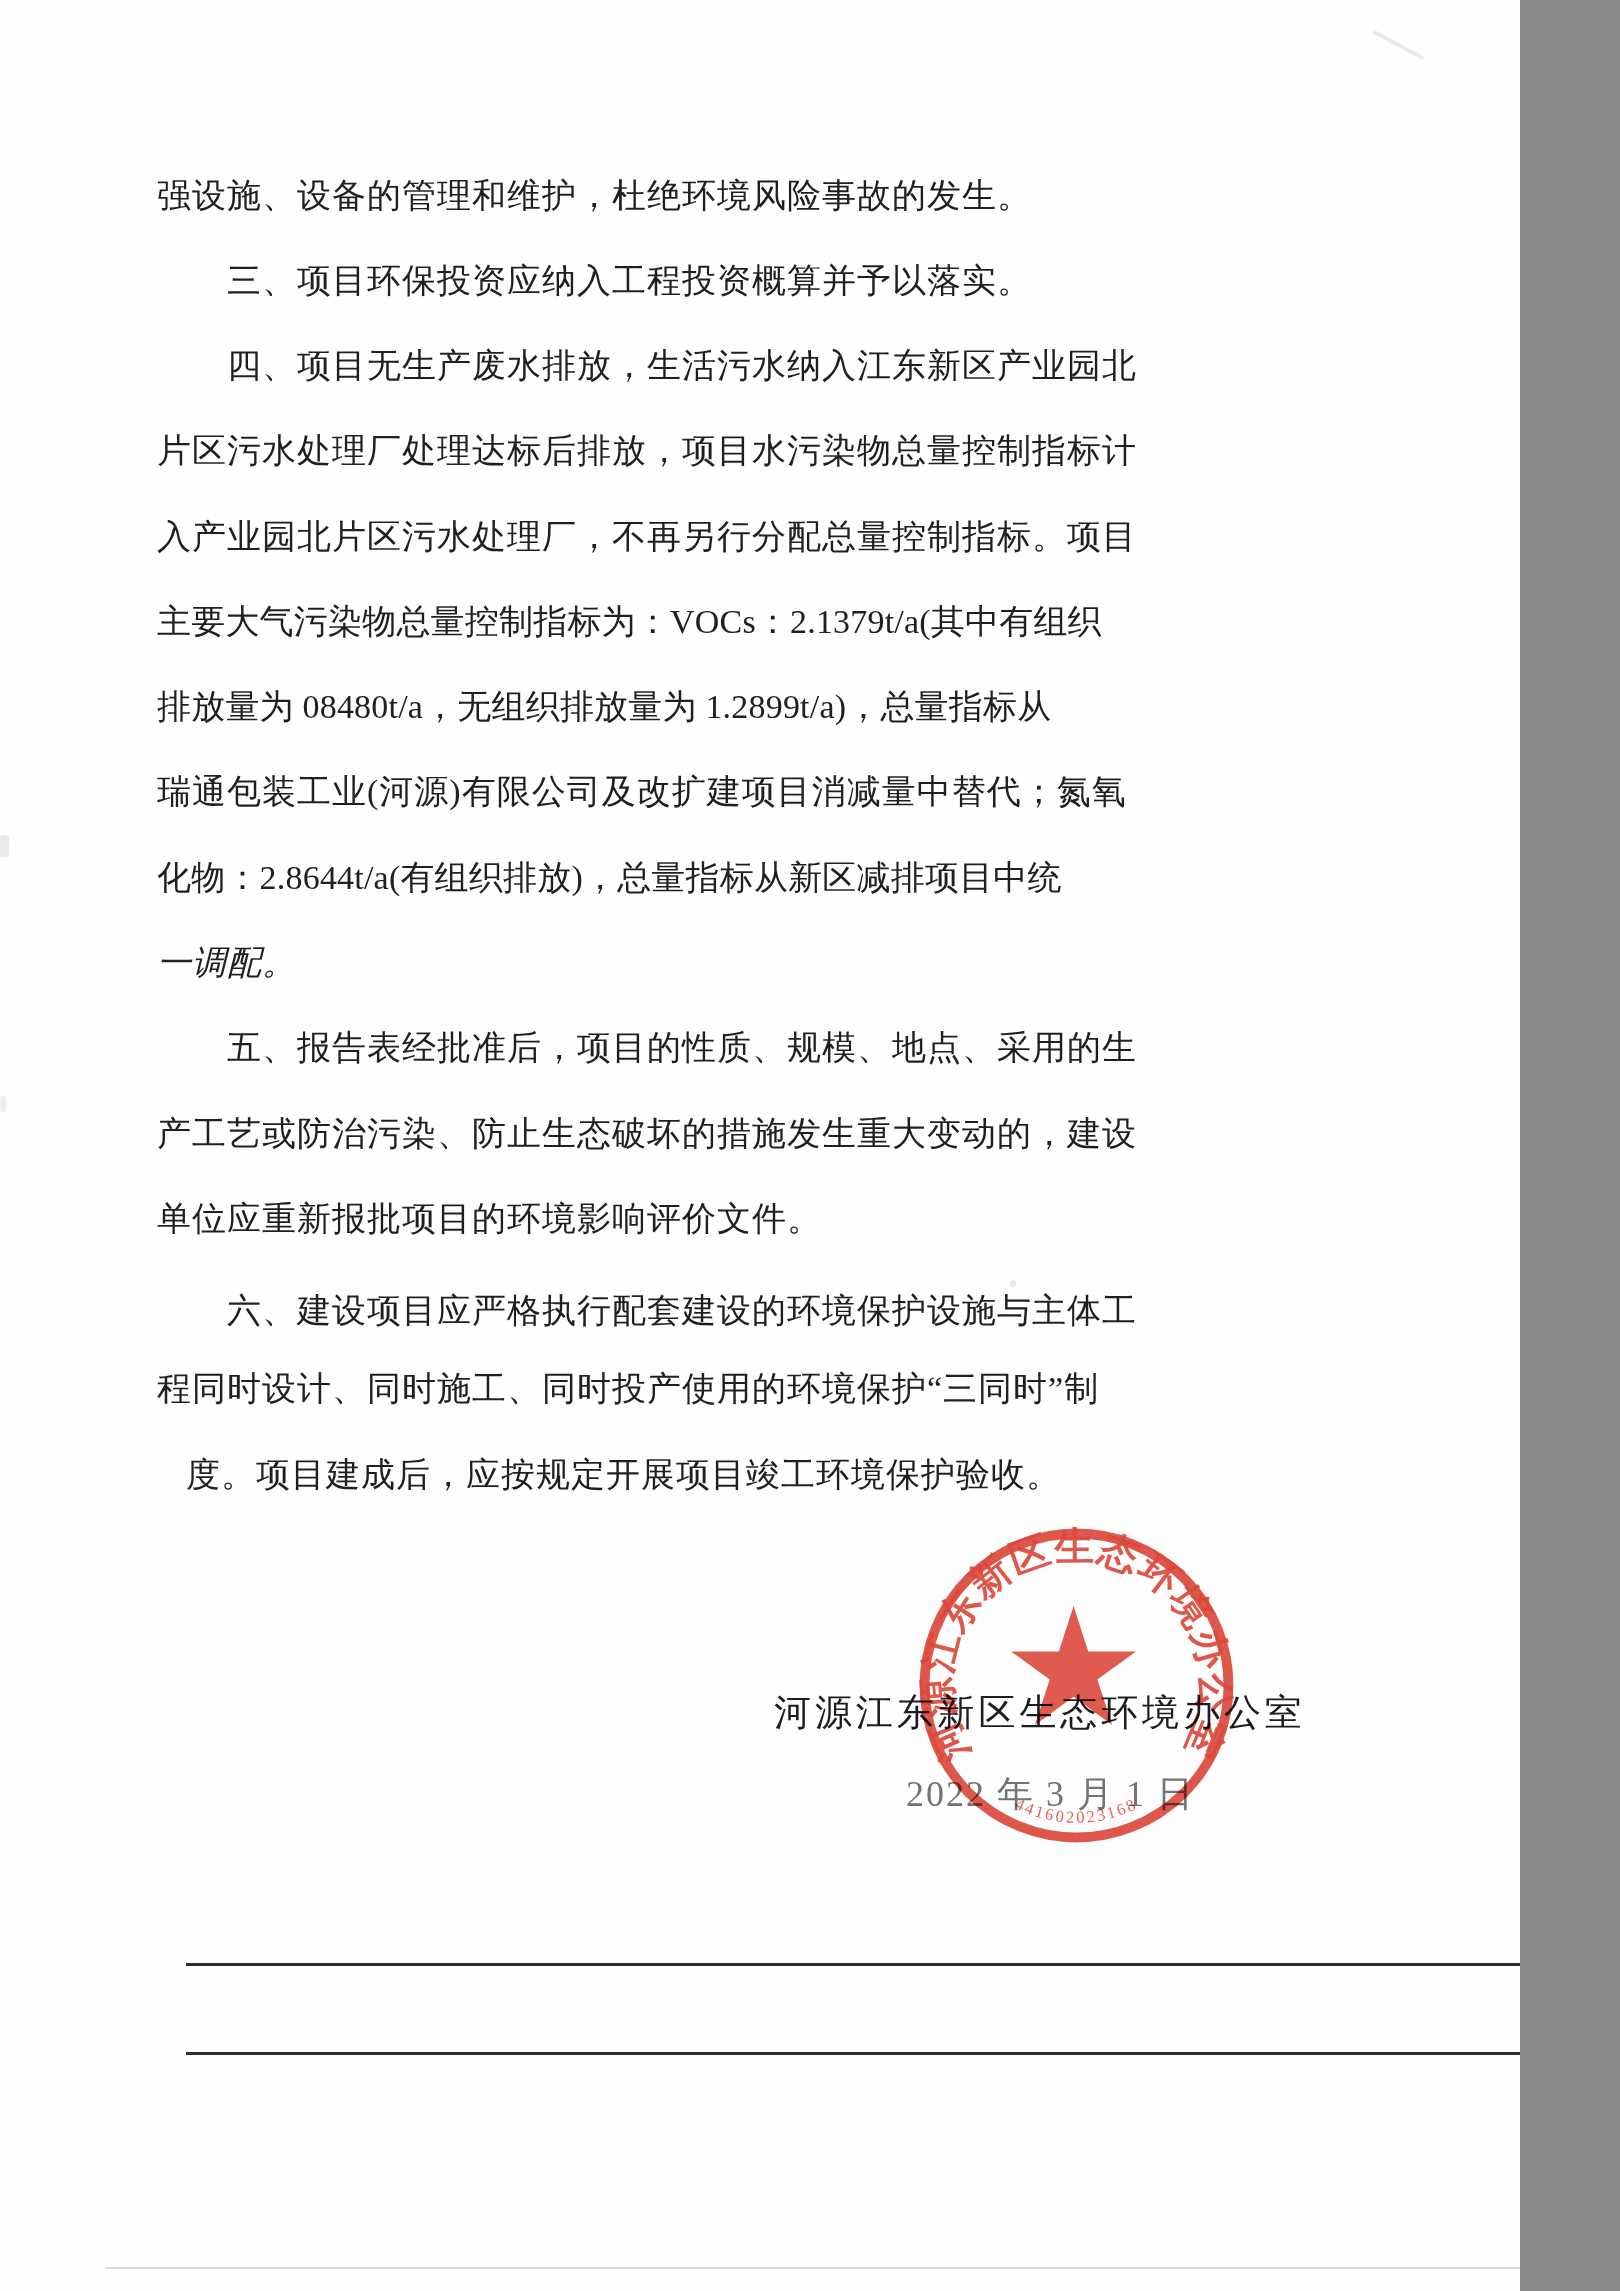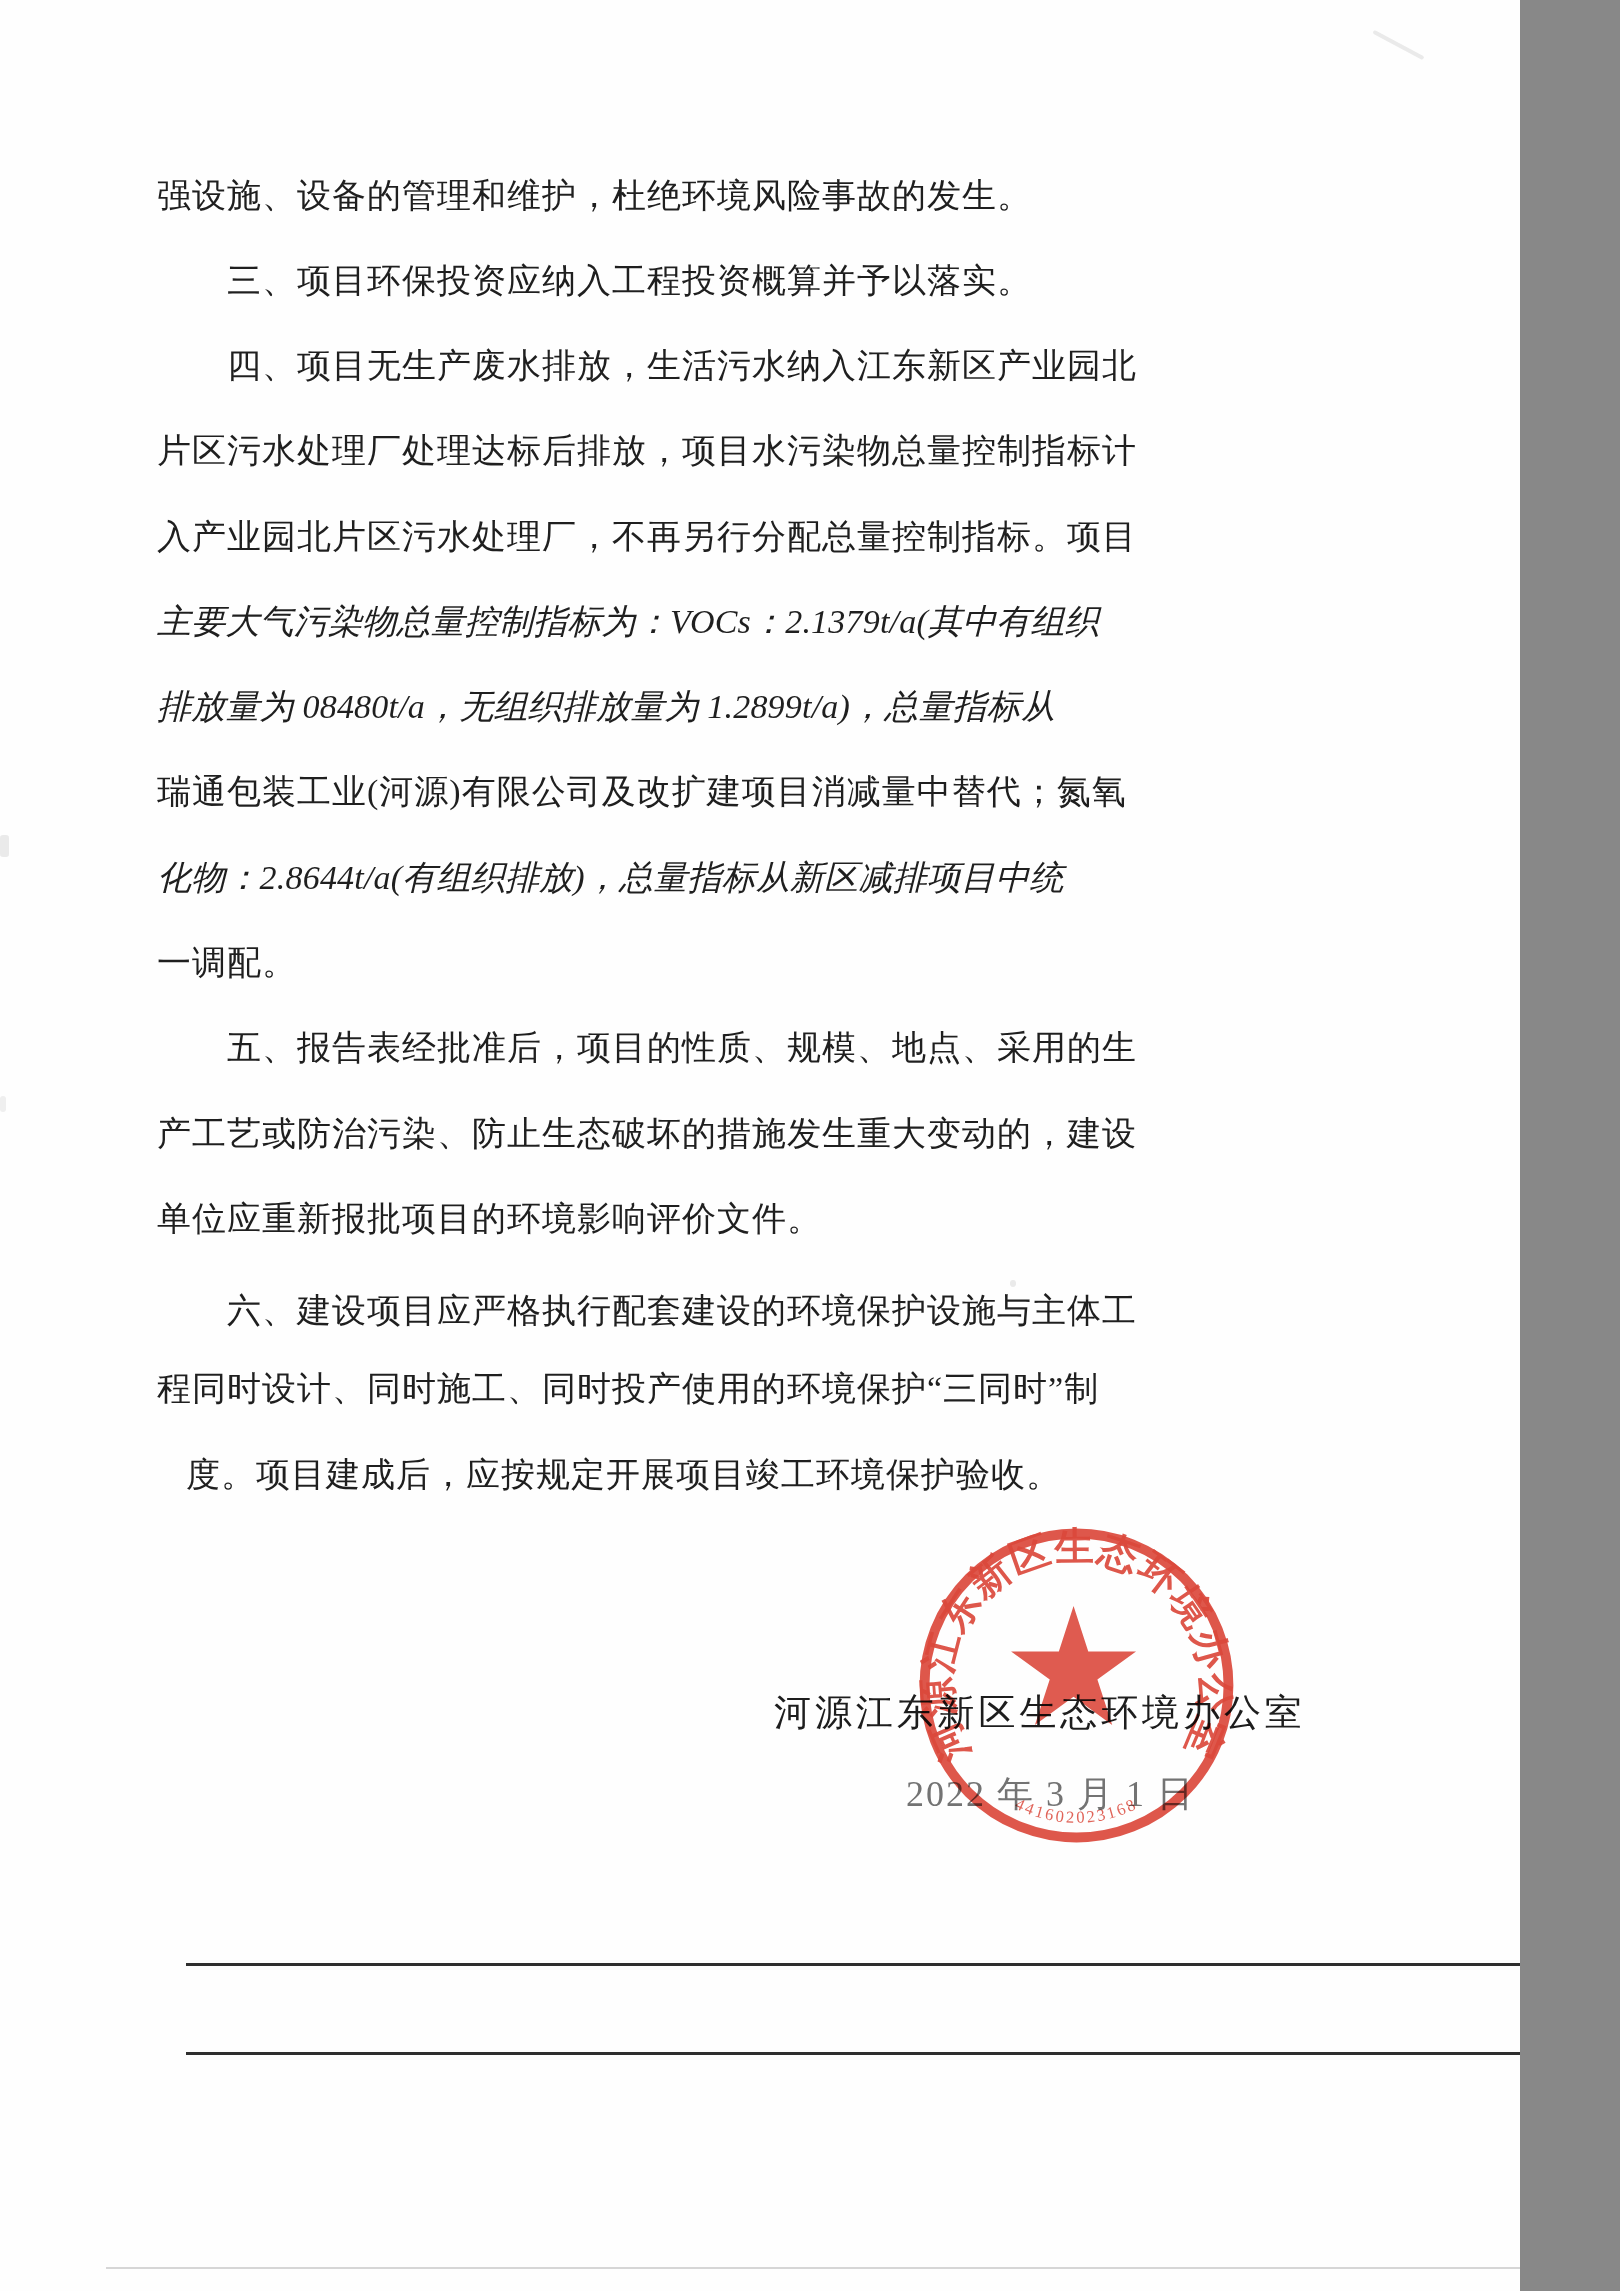--- a/index.html
+++ b/index.html
@@ -10,21 +10,21 @@
     overflow:hidden;
     font-family:"Liberation Serif","DejaVu Serif",serif;
   }
   
   .bline{
     position:absolute;left:157px;
     font-size:34px;line-height:45px;white-space:nowrap;
     color:#1f1f1f;letter-spacing:1px;
   }
   .bline.indent{padding-left:70px;}
-  .bline.haslatin{letter-spacing:0.2px;font-style:italic;}
+  .bline.haslatin{letter-spacing:0.2px;}
   
   .sig{
     position:absolute;left:774px;top:1688px;
     font-size:37px;letter-spacing:3.9px;color:#1d1d1d;white-space:nowrap;
   }
   .sigdate{
     position:absolute;left:906px;top:1770px;
     font-size:36px;letter-spacing:2px;color:#737373;white-space:nowrap;
   }
   
@@ -59,21 +59,21 @@
   <div>
       <div class="bline" style="top: 173px;">强设施、设备的管理和维护，杜绝环境风险事故的发生。</div>
       <div class="bline indent" style="top: 258px;">三、项目环保投资应纳入工程投资概算并予以落实。</div>
       <div class="bline indent" style="top: 343px;">四、项目无生产废水排放，生活污水纳入江东新区产业园北</div>
       <div class="bline" style="top: 428px;">片区污水处理厂处理达标后排放，项目水污染物总量控制指标计</div>
       <div class="bline" style="top: 514px;">入产业园北片区污水处理厂，不再另行分配总量控制指标。项目</div>
       <div class="bline haslatin" style="top: 599px;">主要大气污染物总量控制指标为：VOCs：2.1379t/a(其中有组织</div>
       <div class="bline haslatin" style="top: 684px;">排放量为 08480t/a，无组织排放量为 1.2899t/a)，总量指标从</div>
       <div class="bline" style="top: 769px;">瑞通包装工业(河源)有限公司及改扩建项目消减量中替代；氮氧</div>
       <div class="bline haslatin" style="top: 855px;">化物：2.8644t/a(有组织排放)，总量指标从新区减排项目中统</div>
-      <div class="bline" style="top: 940px;">一调配。</div>
+      <div class="bline" style="top: 940px; font-style: italic;">一调配。</div>
       <div class="bline indent" style="top: 1025px;">五、报告表经批准后，项目的性质、规模、地点、采用的生</div>
       <div class="bline" style="top: 1111px;">产工艺或防治污染、防止生态破坏的措施发生重大变动的，建设</div>
       <div class="bline" style="top: 1196px;">单位应重新报批项目的环境影响评价文件。</div>
       <div class="bline indent" style="top: 1288px;">六、建设项目应严格执行配套建设的环境保护设施与主体工</div>
       <div class="bline" style="top: 1366px;">程同时设计、同时施工、同时投产使用的环境保护“三同时”制</div>
       <div class="bline" style="top: 1452px; margin-left: 29px;">度。项目建成后，应按规定开展项目竣工环境保护验收。</div>
     </div>
 
   <div class="sig">河源江东新区生态环境办公室</div>
   <div class="sigdate">2022 年 3 月 1 日</div>

